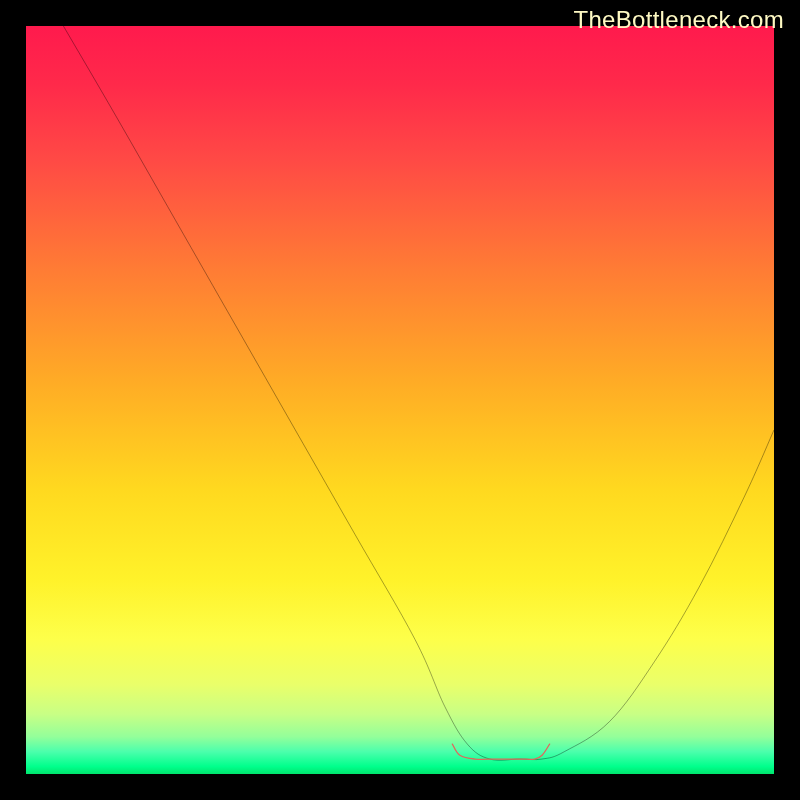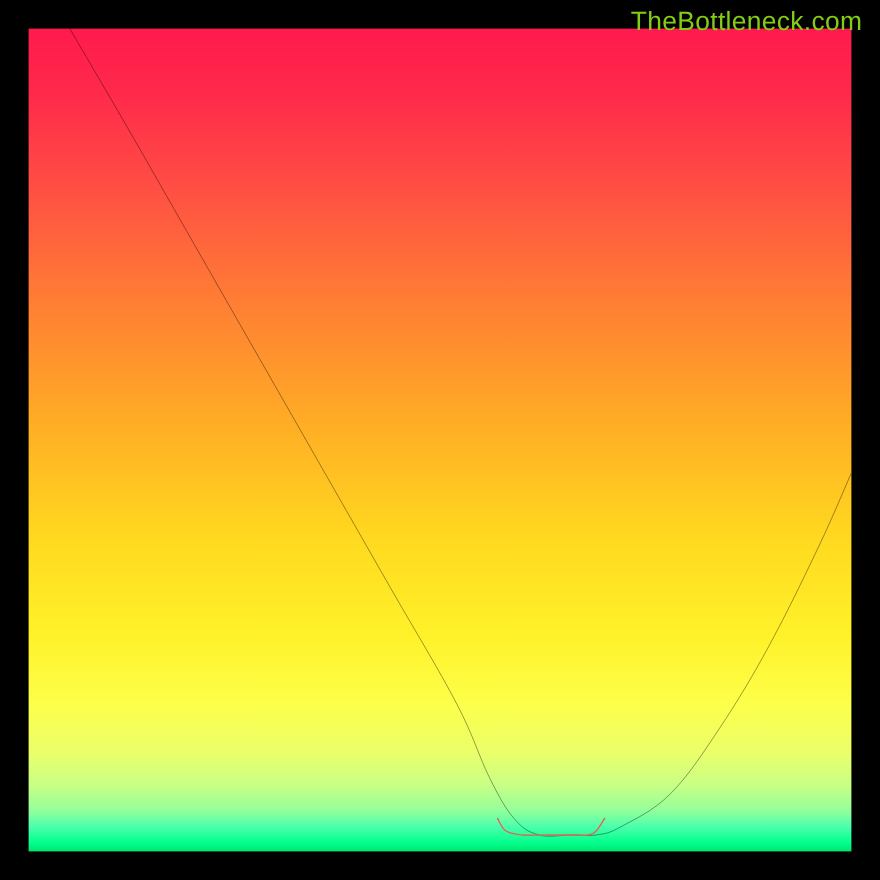--- a/index.html
+++ b/index.html
@@ -33,21 +33,21 @@
       #94ff9a 95%,
       #4cffac 97%,
       #00ff8c 99%,
       #00e56d 100%
     );
   }
   .watermark {
     position: absolute;
     top: 6px;
     right: 16px;
-    color: #84cc16;
+    color: #fef9c3;
     font-family: Arial, Helvetica, sans-serif;
     font-size: 24px;
     letter-spacing: 0.3px;
   }
   svg.curve {
     position: absolute;
     top: 0;
     left: 0;
     width: 748px;
     height: 748px;

